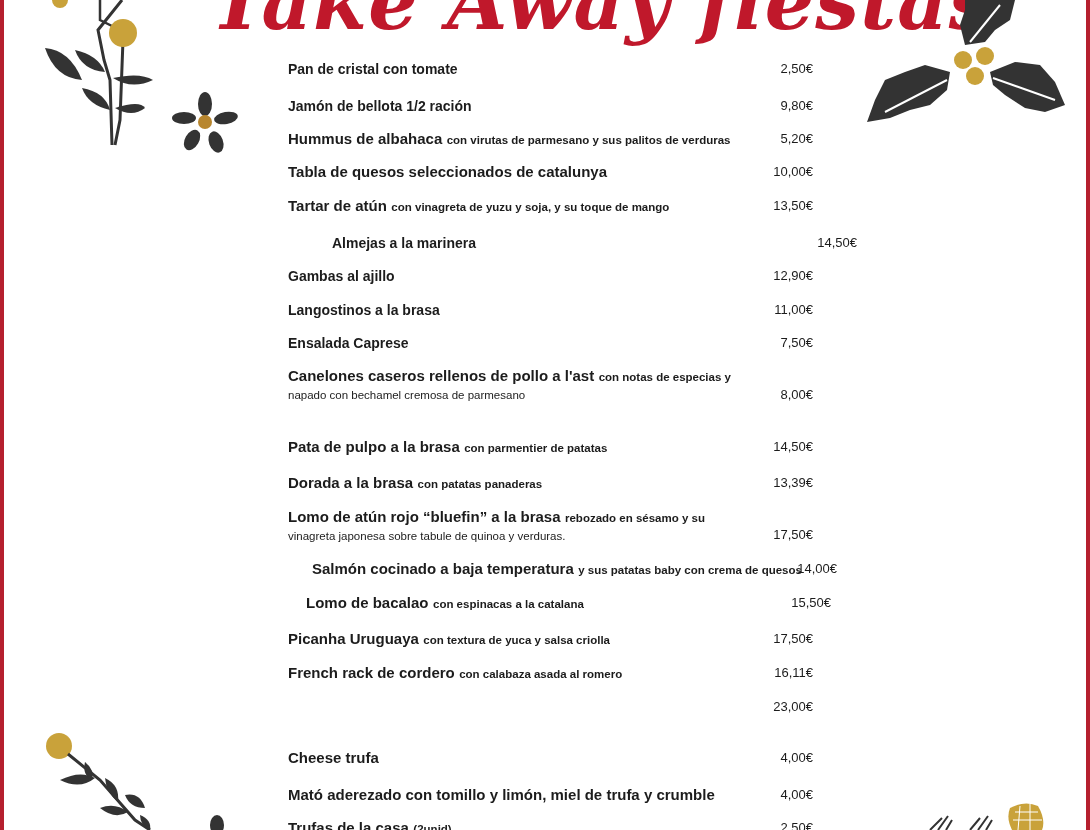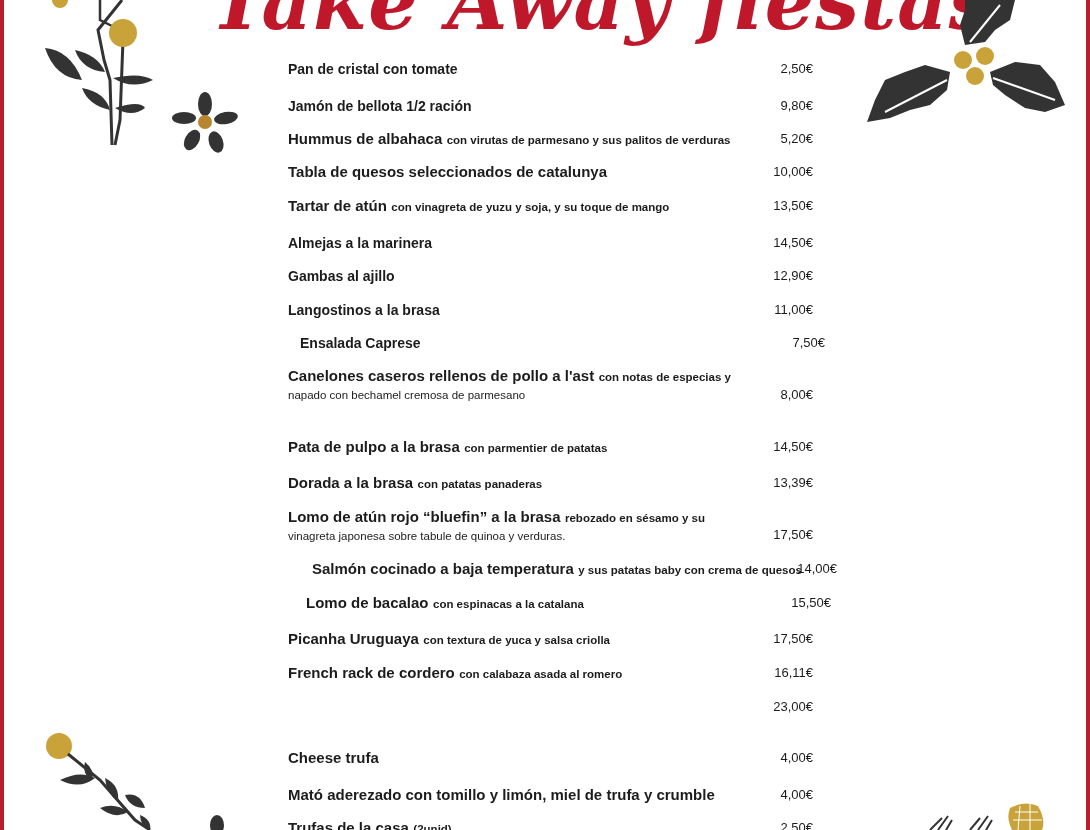--- a/index.html
+++ b/index.html
@@ -115,36 +115,36 @@
       <span class="name lg">Tabla de quesos seleccionados de catalunya</span>
       <span class="price" style="top:1px;">10,00€</span>
     </div>
 
     <div class="row" style="top:197px;">
       <span class="name lg">Tartar de atún</span>
       <span class="desc">con vinagreta de yuzu y soja, y su toque de mango</span>
       <span class="price" style="top:1px;">13,50€</span>
     </div>
 
-    <div class="row" style="top:234px;">
+    <div class="row" style="top:234px;margin-left:44px;">
       <span class="name">Almejas a la marinera</span>
       <span class="price" style="top:1px;">14,50€</span>
     </div>
 
     <div class="row" style="top:267px;">
       <span class="name">Gambas al ajillo</span>
       <span class="price" style="top:1px;">12,90€</span>
     </div>
 
     <div class="row" style="top:301px;">
       <span class="name">Langostinos a la brasa</span>
       <span class="price" style="top:1px;">11,00€</span>
     </div>
 
-    <div class="row" style="top:334px;margin-left:12px;">
+    <div class="row" style="top:334px;">
       <span class="name">Ensalada Caprese</span>
       <span class="price" style="top:1px;">7,50€</span>
     </div>
 
     <div class="row" style="top:367px;">
       <span class="name lg">Canelones caseros rellenos de pollo a l'ast</span>
       <span class="desc">con notas de especias y</span>
       <span class="line2">napado con bechamel cremosa de parmesano</span>
       <span class="price" style="top:20px;">8,00€</span>
     </div>

